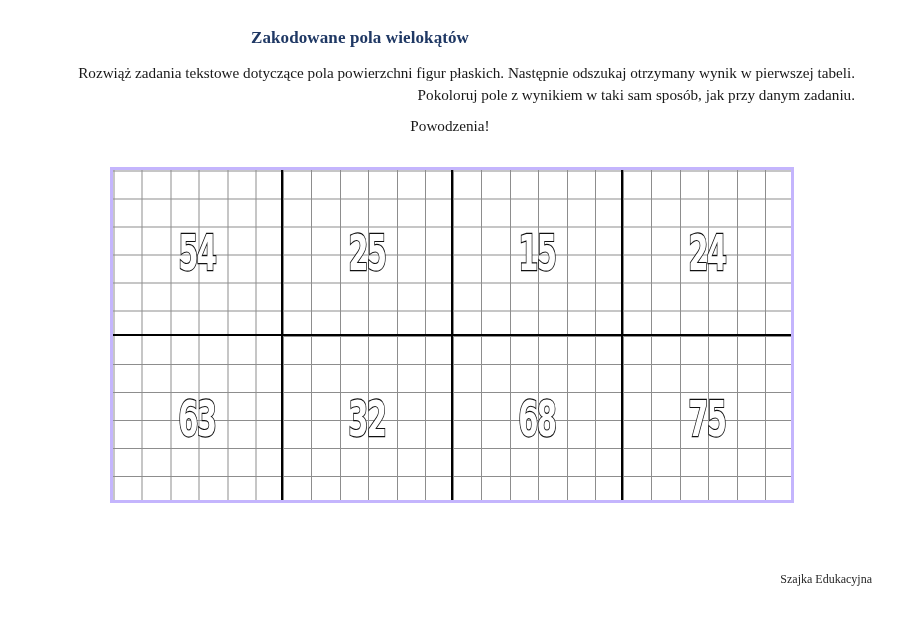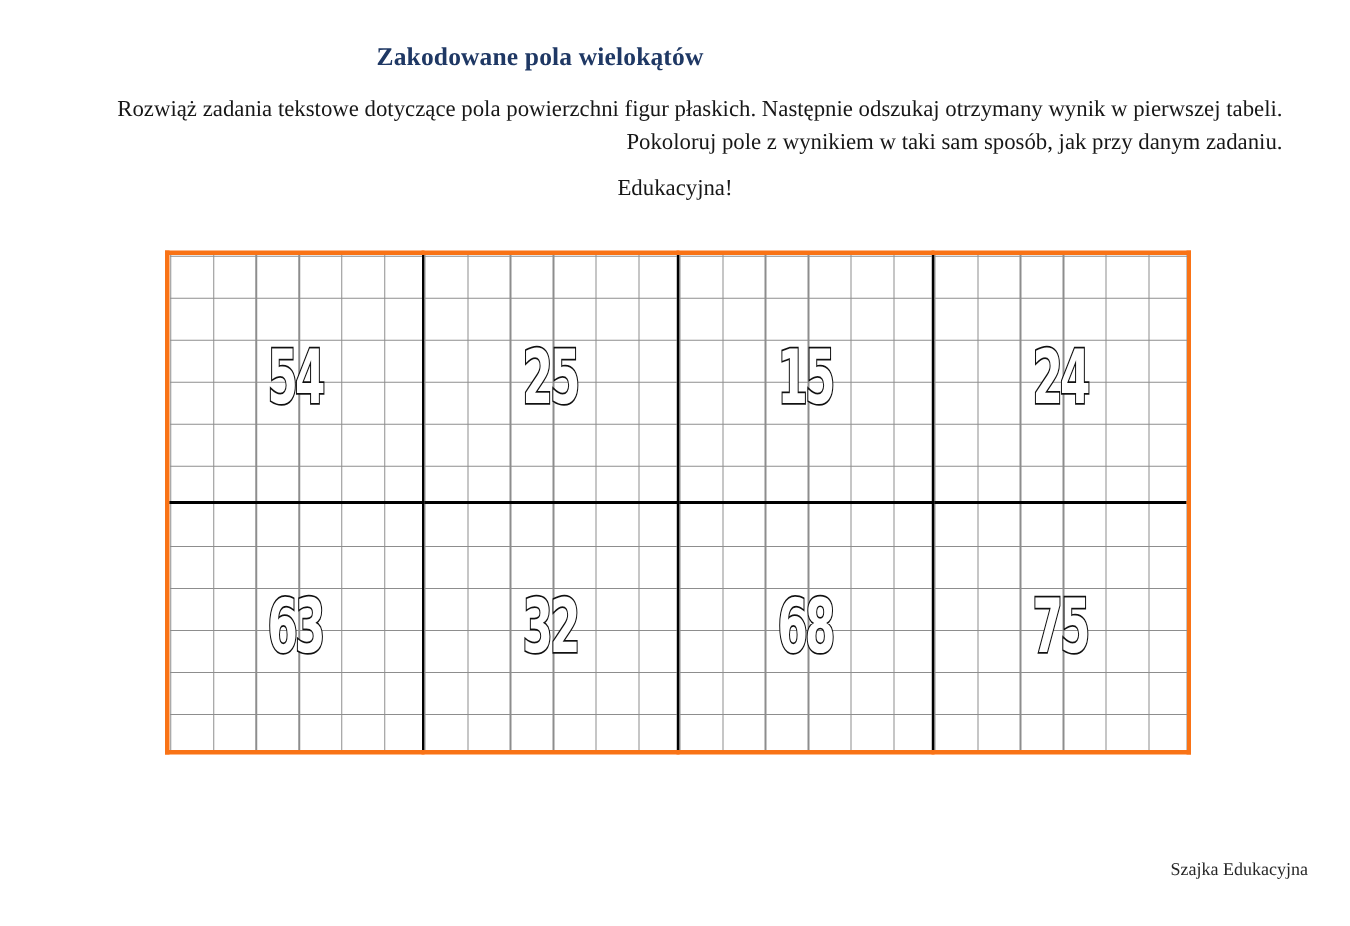--- a/index.html
+++ b/index.html
@@ -57,21 +57,21 @@
     top: 167px;
     width: 684px;
     height: 336px;
   }
 
   .grid-table {
     width: 100%;
     height: 100%;
     border-collapse: collapse;
     table-layout: fixed;
-    border: 3px solid #f97316;
+    border: 3px solid #c4b5fd;
     box-sizing: border-box;
     background: #ffffff;
   }
 
   .grid-table td {
     border: 2.5px solid #000000;
     padding: 0;
     position: relative;
     background-color: #ffffff;
     background-image:
@@ -117,21 +117,21 @@
     text-align: right;
   }
 </style>
 </head>
 <body>
 
 <div class="worksheet-title">Zakodowane pola wielokątów</div>
 
 <div class="instructions">Rozwiąż zadania tekstowe dotyczące pola powierzchni figur płaskich. Następnie odszukaj otrzymany wynik w pierwszej tabeli. Pokoloruj pole z wynikiem w taki sam sposób, jak przy danym zadaniu.</div>
 
-<div class="encouragement">Edukacyjna!</div>
+<div class="encouragement">Powodzenia!</div>
 
 <div class="grid-wrap">
   <table class="grid-table">
     <tbody>
 
       <tr>
         <td>
           <div class="cell-inner">
             <span class="cell-number">54</span>
           </div>

